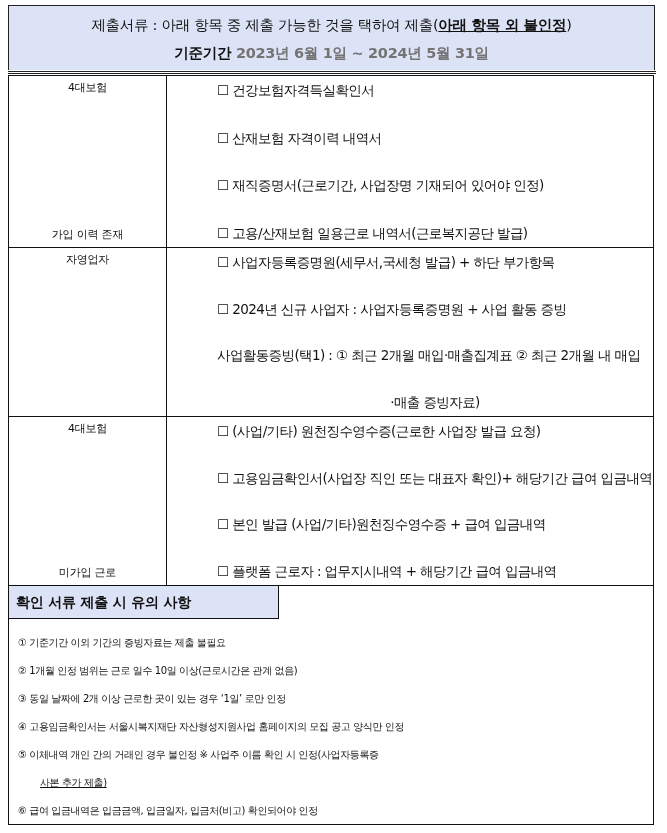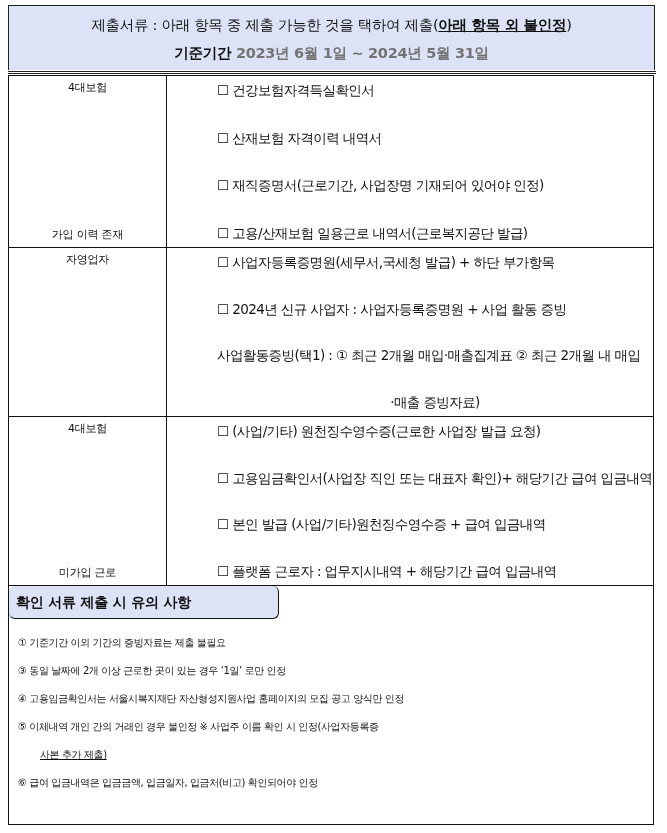--- a/index.html
+++ b/index.html
@@ -137,21 +137,20 @@
     height: 33px;
     background: #dde3f6;
     border-right: 1.5px solid #111;
     border-bottom: 1.5px solid #111;
     box-sizing: border-box;
     font-weight: bold;
     font-size: 14px;
     line-height: 32px;
     padding-left: 7px;
     letter-spacing: -0.2px;
-    border-radius: 6px;
   }
   .notes-list {
     position: absolute;
     left: 9px;
     right: 0;
     top: 43px;
     font-size: 10px;
     line-height: 28px;
     letter-spacing: -0.4px;
     white-space: nowrap;
@@ -212,20 +211,21 @@
       <div class="content-line">☐ 고용임금확인서(사업장 직인 또는 대표자 확인)+ 해당기간 급여 입금내역</div>
       <div class="content-line">☐ 본인 발급 (사업/기타)원천징수영수증 + 급여 입금내역</div>
       <div class="content-line">☐ 플랫폼 근로자 : 업무지시내역 + 해당기간 급여 입금내역</div>
     </div>
   </div>
 
   <div class="notes">
     <div class="notes-title">확인 서류 제출 시 유의 사항</div>
     <div class="notes-list">
       <div>① 기준기간 이외 기간의 증빙자료는 제출 불필요</div>
+      <div>② 1개월 인정 범위는 근로 일수 10일 이상(근로시간은 관계 없음)</div>
       <div>③ 동일 날짜에 2개 이상 근로한 곳이 있는 경우 ‘1일’ 로만 인정</div>
       <div>④ 고용임금확인서는 서울시복지재단 자산형성지원사업 홈페이지의 모집 공고 양식만 인정</div>
       <div>⑤ 이체내역 개인 간의 거래인 경우 불인정 ※ 사업주 이름 확인 시 인정(사업자등록증</div>
       <div class="cont">사본 추가 제출)</div>
       <div>⑥ 급여 입금내역은 입금금액, 입금일자, 입금처(비고) 확인되어야 인정</div>
     </div>
   </div>
 
 </div>
 

